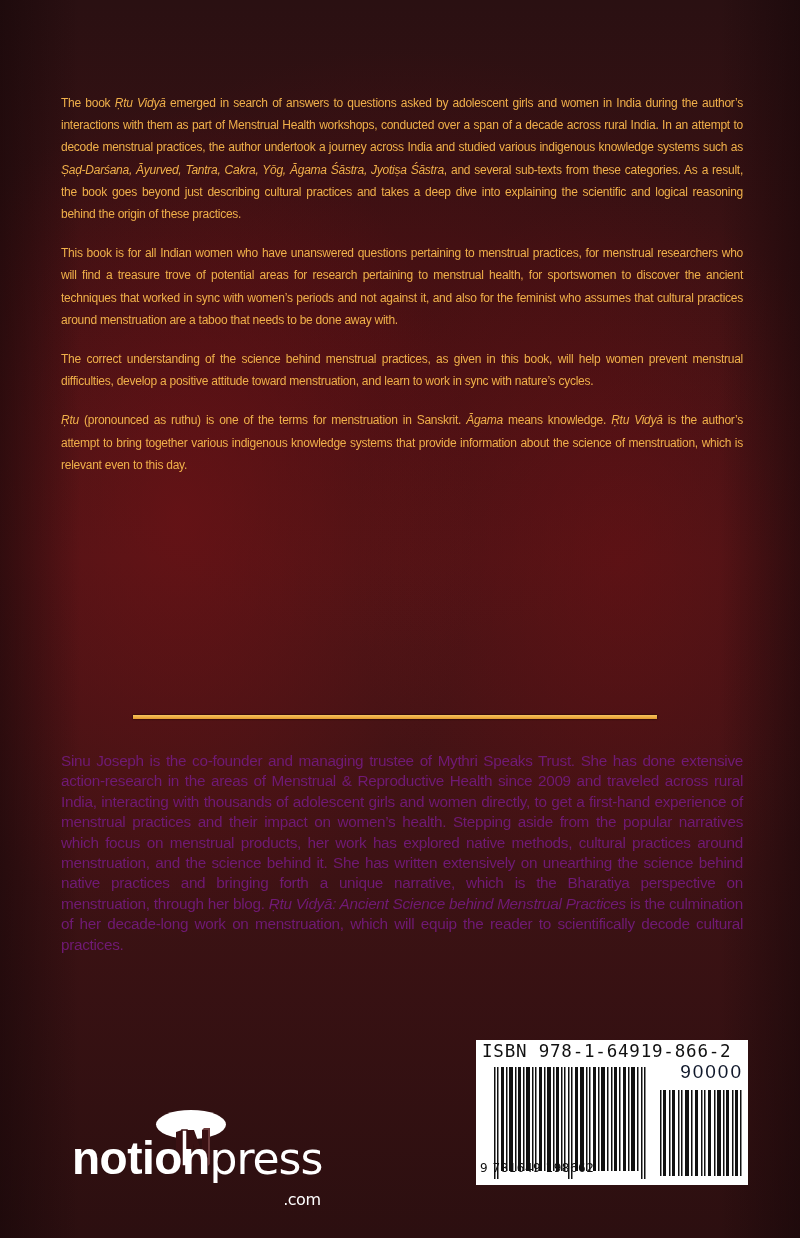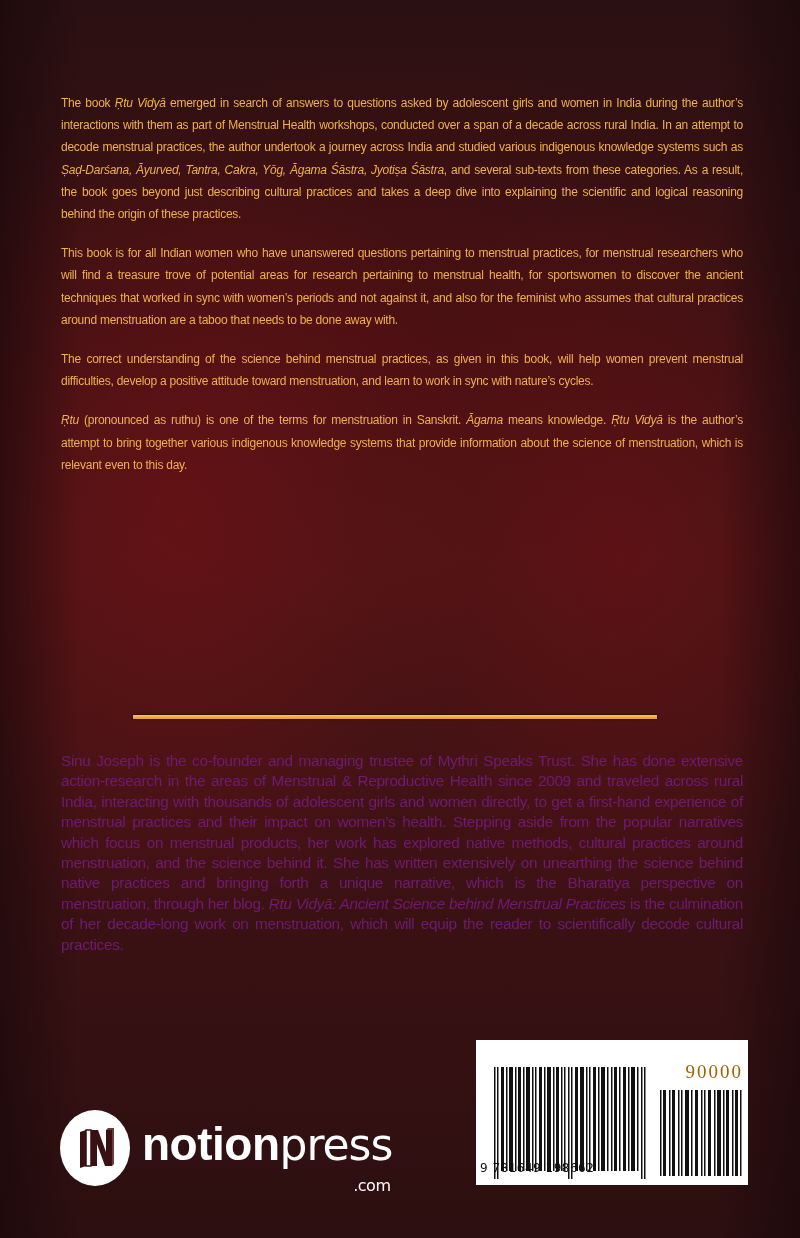--- a/index.html
+++ b/index.html
@@ -35,21 +35,21 @@
   .bio {
     position: absolute; left: 61px; top: 751px; width: 682px;
     color: #701a75;
     font-size: 15.3px; line-height: 20.4px;
     text-align: justify; letter-spacing: -0.3px;
     margin: 0;
   }
   .bio i { font-style: italic; }
   .logo {
     position: absolute; left: 60px; top: 1110px; height: 76px;
-    display: flex; align-items: center;
+    display: flex; align-items: center; flex-direction: column;
   }
   .logo-circle {
     width: 70px; height: 76px; border-radius: 50%;
     background: #ffffff; position: relative;
   }
   .logo-circle svg { position: absolute; left: 0; top: 0; }
   .logo-word {
     margin-left: 12px; color: #ffffff; position: relative;
     font-size: 46px; line-height: 46px; letter-spacing: -0.5px;
     top: -4px;
@@ -63,21 +63,21 @@
   .barcode-box {
     position: absolute; left: 476px; top: 1040px; width: 272px; height: 145px;
     background: #ffffff; box-sizing: border-box;
   }
   .isbn-text {
     position: absolute; left: 6px; top: 1px;
     font-family: "DejaVu Sans Mono", monospace; font-size: 17.5px; letter-spacing: 0.8px; color: #111;
   }
   .price-code {
     position: absolute; right: 5px; top: 21px;
-    font-family: Liberation Serif, serif; font-size: 19px; letter-spacing: 2px; color: #a16207;
+    font-family: Liberation Sans, sans-serif; font-size: 19px; letter-spacing: 2px; color: #0f172a;
   }
   .ean-digits {
     position: absolute; left: 4px; top: 121px;
     font-family: "DejaVu Sans", sans-serif; font-size: 12px; color: #111; letter-spacing: 0.5px;
   }
   .bars { position: absolute; }
 </style>
 </head>
 <body>
 
@@ -104,20 +104,21 @@
       <path d="M46 20 L48 18 L54 18 L54 54 L52 56 L52 20 Z" fill="#6b3a3b"></path>
     </svg>
   </div>
   <div class="logo-word">
     <span class="bold">notion</span><span class="light">press</span>
     <span class="logo-com">.com</span>
   </div>
 </div>
 
 <div class="barcode-box">
+  <div class="isbn-text">ISBN 978-1-64919-866-2</div>
   <div class="price-code">90000</div>
   <svg class="bars" style="left:18px;top:27px" width="164" height="112" viewBox="0 0 164 112">
     <g fill="#111">
       <rect x="0" y="0" width="1.5" height="112"></rect>
         <rect x="3" y="0" width="1.5" height="112"></rect>
       <rect x="7" y="0" width="3" height="104"></rect>
         <rect x="12" y="0" width="1.5" height="104"></rect>
       <rect x="15" y="0" width="4" height="104"></rect>
         <rect x="21" y="0" width="1.5" height="104"></rect>
       <rect x="24" y="0" width="3" height="104"></rect>

